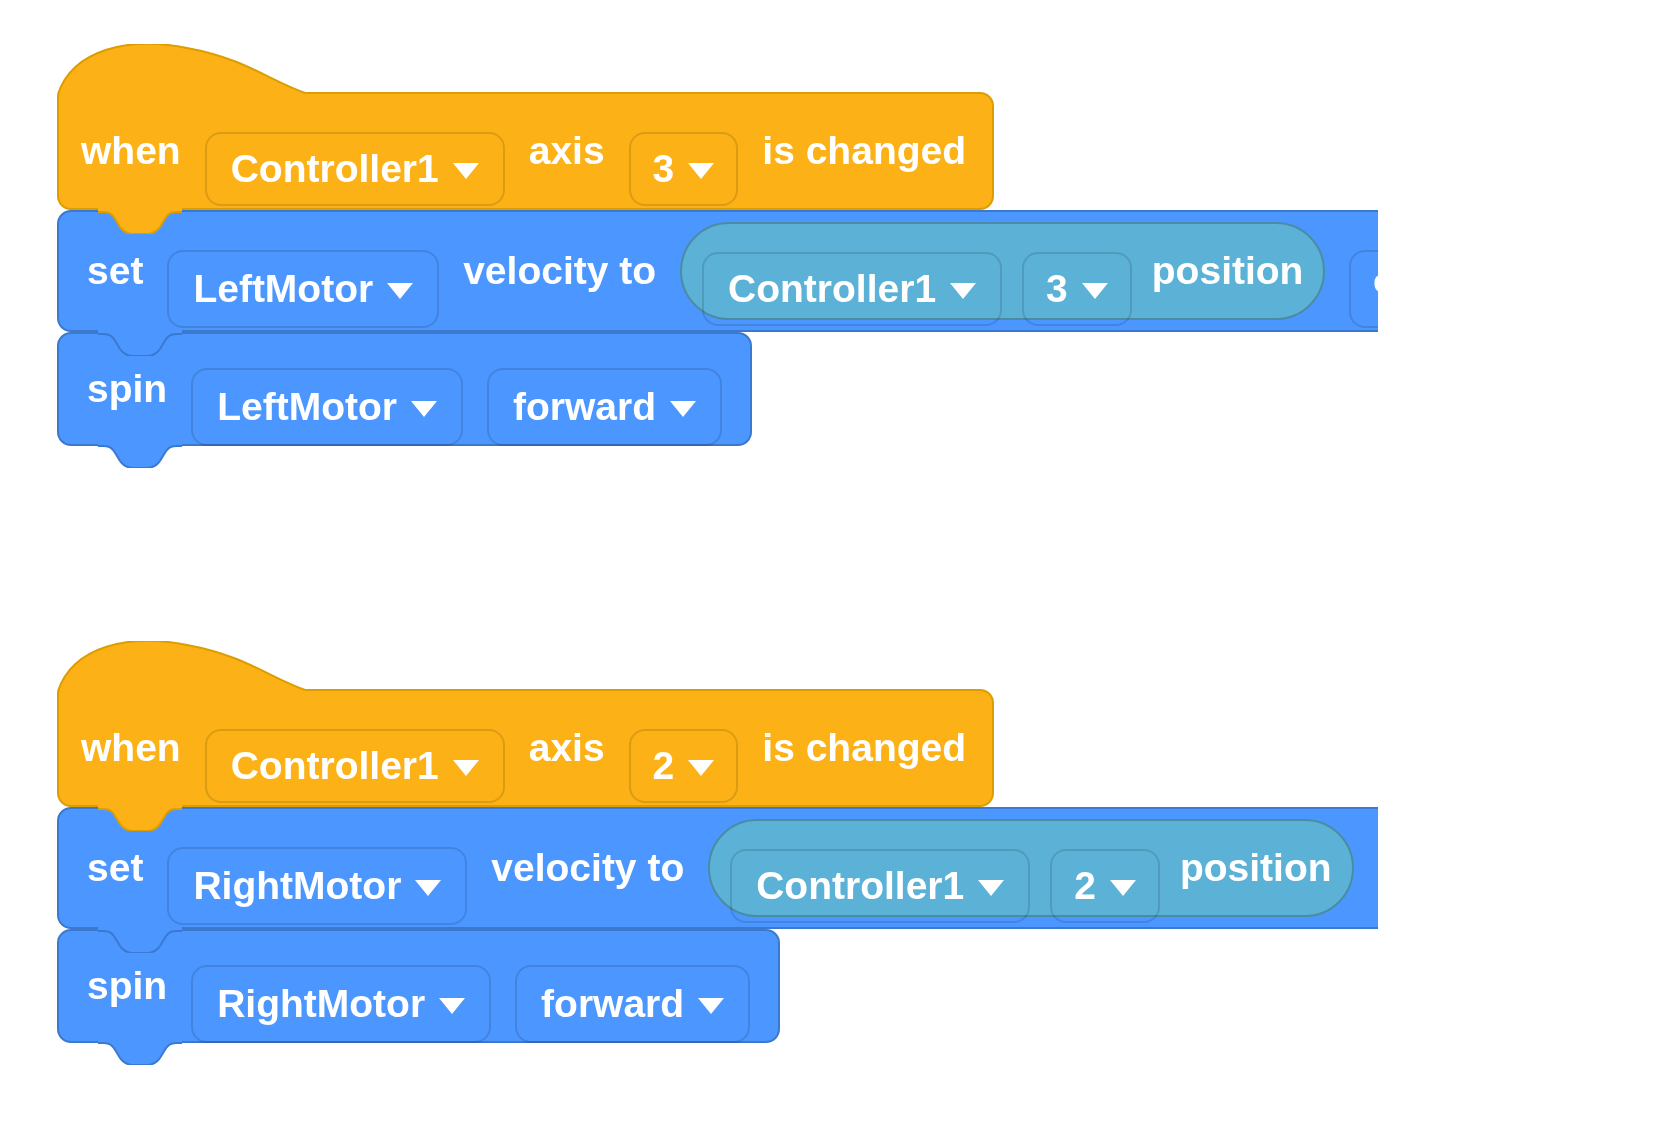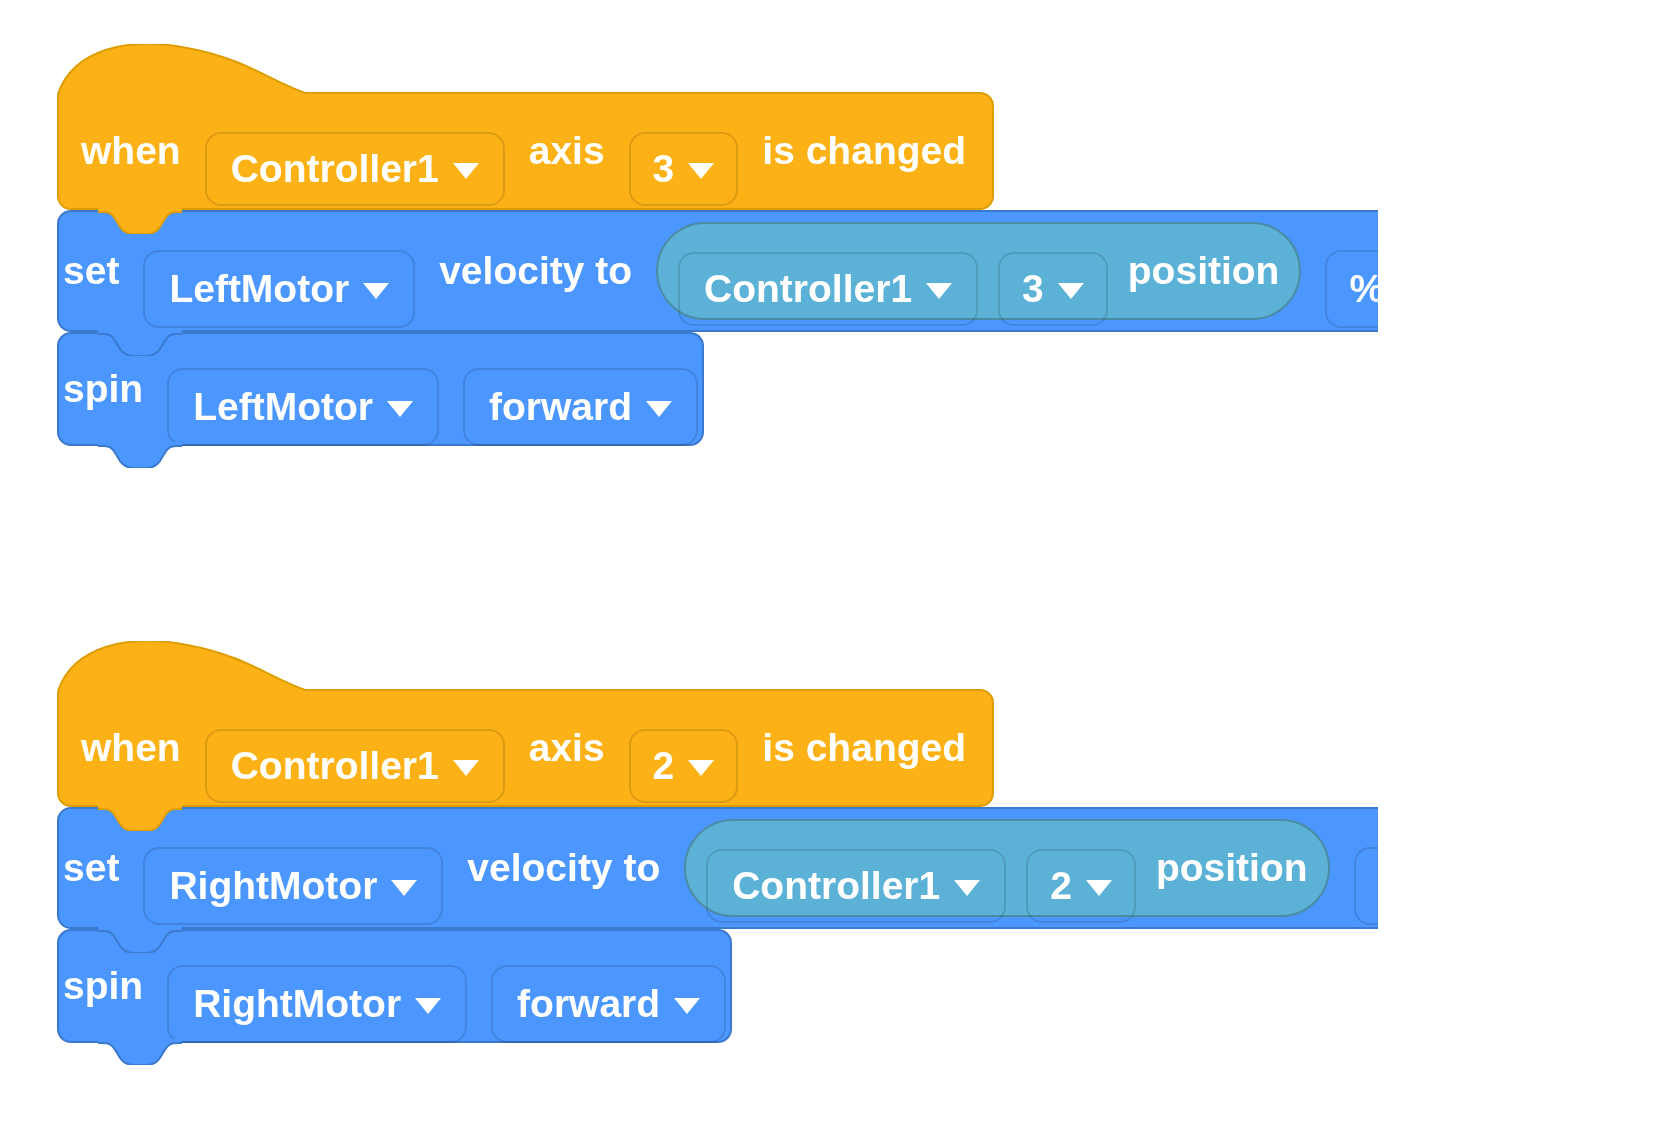--- a/index.html
+++ b/index.html
@@ -26,21 +26,21 @@
     background:var(--event_fill);
     border:2px solid var(--event_border);
     border-radius:4px 14px 14px 14px;
     padding:0 26px 0 22px;
     z-index:2;
   }
   .cmd{
     background:var(--motion_fill);
     border:2px solid var(--motion_border);
     border-radius:14px;
-    padding:0 4px;
+    padding:0 28px;
     z-index:1;
   }
   .cmd.set{height:122px;}
   .cmd.spin{height:114px;}
   .dome{position:absolute;z-index:3;}
   .tab{position:absolute;z-index:4;}
   .lbl{color:var(--text,#fff);}
   .field{
     display:inline-flex;
     align-items:center;

